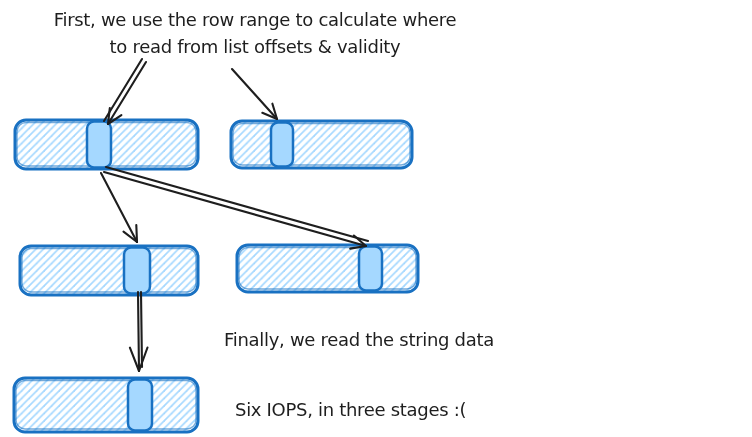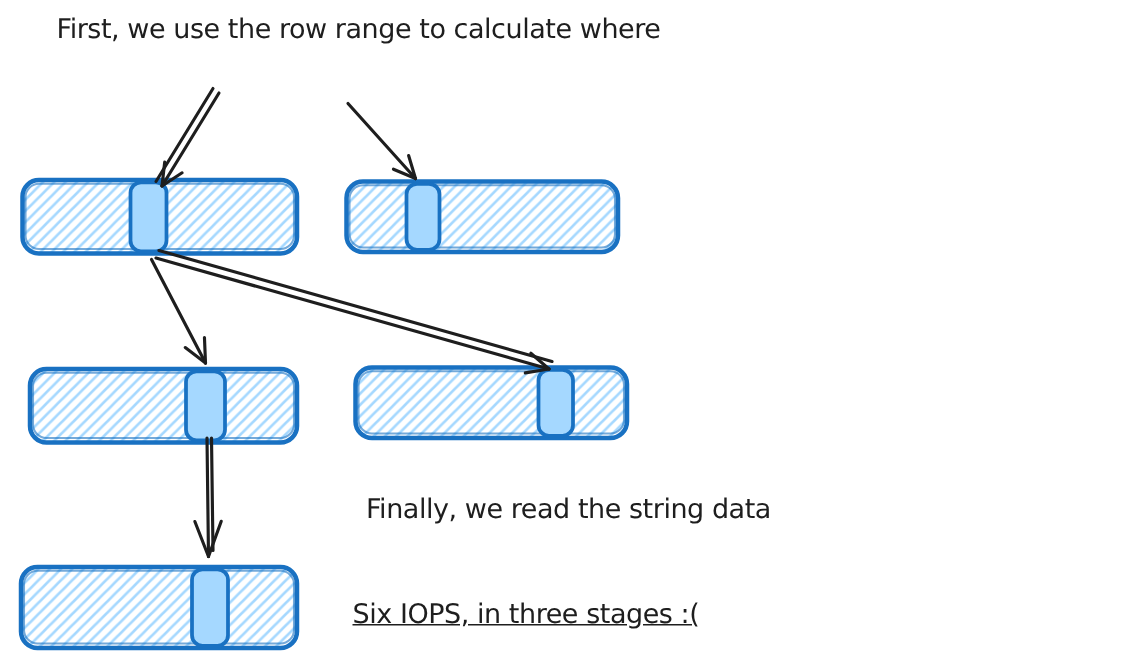--- a/index.html
+++ b/index.html
@@ -88,26 +88,27 @@
         <line x1="353.9" y1="235.5" x2="366" y2="246"></line>
       </g>
       <g fill="none" stroke="#1e1e1e" stroke-width="2.1" stroke-linecap="round" stroke-linejoin="round">
         <line x1="138" y1="292" x2="139" y2="371"></line>
         <line x1="141" y1="292" x2="142" y2="367"></line>
         <line x1="129.9" y1="347.7" x2="139" y2="371"></line>
         <line x1="147.5" y1="347.5" x2="139" y2="371"></line>
       </g>
     </svg>
 
-  <div class="note center" style="left: 4px; top: 6px; width: 470px;">
+  <div class="note center" style="left: 20px; top: 6px; width: 470px;">
     <div>First, we use the row range to calculate where</div>
+    <div>to read from list offsets &amp; validity</div>
   </div>
 
 
-  <div class="note" style="left: 244px; top: 326px;">
+  <div class="note" style="left: 224px; top: 326px;">
     <div>Finally, we read the string data</div>
   </div>
 
-  <div class="note" style="left: 235px; top: 396px; text-decoration: underline;">
+  <div class="note" style="left: 235px; top: 396px;">
     <div>Six IOPS, in three stages :(</div>
   </div>
 
 </div>
 
 </body></html>

